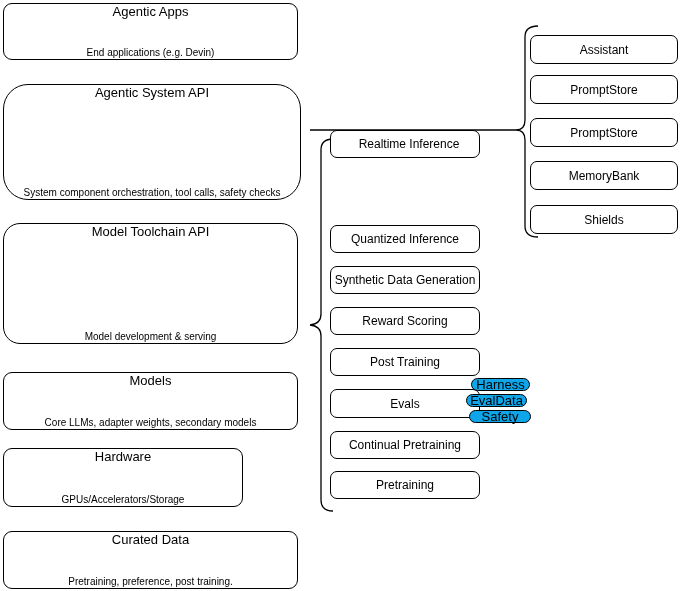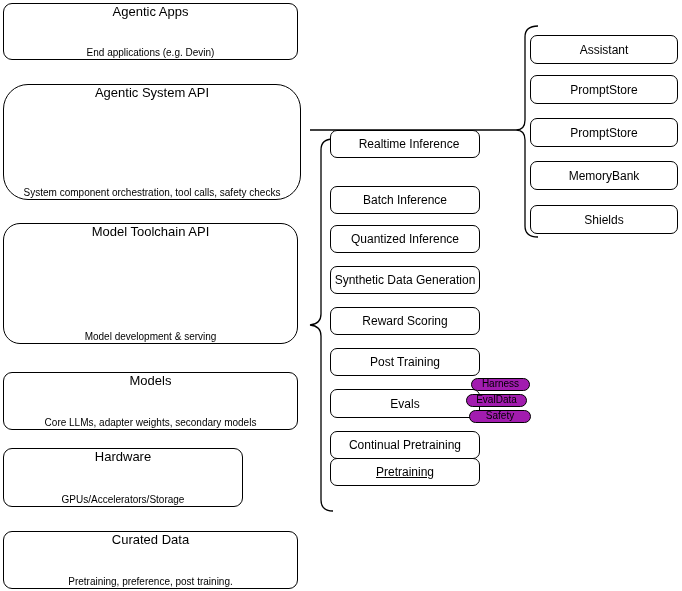--- a/index.html
+++ b/index.html
@@ -56,25 +56,25 @@
     font-size: 12px;
     white-space: nowrap;
   }
   .mnode { left: 330px; width: 150px; height: 28px; }
   .rnode { left: 530px; width: 148px; height: 29px; }
   .pill {
     position: absolute;
     box-sizing: border-box;
     border: 1.1px solid #000000;
     border-radius: 999px;
-    background: #a21caf;
+    background: #0ea5e9;
     display: flex;
-    align-items: flex-start;
+    align-items: center;
     justify-content: center;
-    font-size: 10px;
+    font-size: 13px;
     line-height: 10px;
     white-space: nowrap;
     z-index: 3;
   }
   .mnode, .rnode, .node { z-index: 2; }
 </style>
 </head>
 <body>
 
 <div class="canvas">
@@ -111,42 +111,39 @@
   </div>
 
   <div class="node" style="left:3px; top:531px; width:295px; height:58px; border-radius:9px;">
     <div class="title">Curated Data</div>
     <div class="subtitle">Pretraining, preference, post training.</div>
   </div>
 
   <div class="mnode" style="top:130px;padding-left:8px;">
     <span>Realtime Inference</span>
   </div>
-  <div class="mnode" style="top:186px;">
-    <span>Batch Inference</span>
-  </div>
   <div class="mnode" style="top:225px;">
     <span>Quantized Inference</span>
   </div>
   <div class="mnode" style="top:266px;">
     <span>Synthetic Data Generation</span>
   </div>
   <div class="mnode" style="top:348px;">
     <span>Post Training</span>
   </div>
   <div class="mnode" style="top:307px;">
     <span>Reward Scoring</span>
   </div>
   <div class="mnode" style="top:389px; height:29px;">
     <span>Evals</span>
   </div>
   <div class="mnode" style="top:431px;">
     <span>Continual Pretraining</span>
   </div>
-  <div class="mnode" style="top:458px;text-decoration:underline;">
+  <div class="mnode" style="top:471px;">
     <span>Pretraining</span>
   </div>
 
   <div class="pill" style="left:471px; top:378px; width:59px; height:13px;">
     <span>Harness</span>
   </div>
   <div class="pill" style="left:466px; top:394px; width:61px; height:13px;">
     <span>EvalData</span>
   </div>
   <div class="pill" style="left:469px; top:410px; width:62px; height:13px;">

